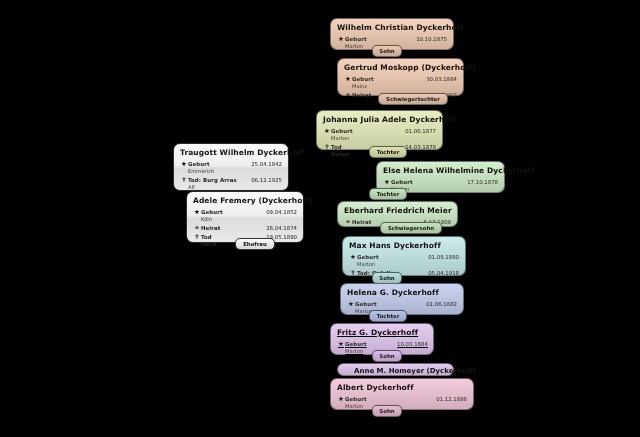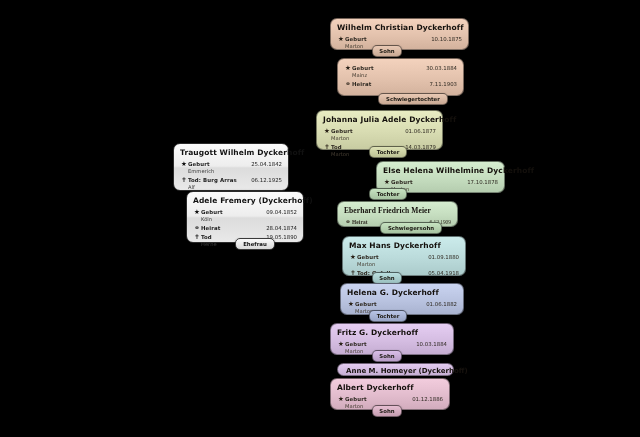--- a/index.html
+++ b/index.html
@@ -57,21 +57,21 @@
     box-sizing:border-box;text-align:center;
   }
 
   
   .collapsed{
     position:absolute;border-radius:7px;
     border:1px solid rgba(0,0,0,.45);
     box-shadow:0 2px 3px rgba(0,0,0,.55);
     font-size:7px;font-weight:bold;color:#17120e;
     line-height:12px;text-align:center;box-sizing:border-box;
-    padding:1px 8px;white-space:nowrap;
+    padding:1px 16px;white-space:nowrap;
   }
 
   
   .sel{
     background:linear-gradient(180deg,#fcfcfc 0%,#ededed 48%,#dcdcdc 52%,#e9e9e9 100%);
     border:1px solid #2b2b2b;
     box-shadow:0 2px 4px rgba(0,0,0,.7);
   }
   .sel .title{color:#111;}
   .sel .lab,.sel .val{color:#1c1c1c;}
@@ -119,33 +119,34 @@
         </div>
         <div class="row">
           <span class="ic">✝</span>
           <span class="lab">Tod</span>
           <span class="val">19.05.1890</span>
         </div>
         <div class="place">Herne</div>
       </div>
     </div>
     <div class="badge selb" style="left: 235px; top: 238px; min-width: 40px;">Ehefrau</div>
-    <div class="card" style="left: 330px; top: 18px; width: 139px; height: 32px; background: linear-gradient(rgb(243, 210, 189) 0%, rgb(227, 194, 173) 55%, rgb(211, 178, 157) 100%);">
+    <div class="card" style="left: 330px; top: 18px; width: 124px; height: 32px; background: linear-gradient(rgb(243, 210, 189) 0%, rgb(227, 194, 173) 55%, rgb(211, 178, 157) 100%);">
       <div class="title">Wilhelm Christian Dyckerhoff</div>
       <div class="rows">
         <div class="row">
           <span class="ic">★</span>
           <span class="lab">Geburt</span>
           <span class="val">10.10.1875</span>
         </div>
         <div class="place">Marton</div>
       </div>
     </div>
     <div class="badge" style="left: 372px; top: 45px; min-width: 30px; background: linear-gradient(rgb(233, 201, 180), rgb(201, 169, 148));">Sohn</div>
     <div class="card" style="left: 337px; top: 58px; width: 127px; height: 38px; background: linear-gradient(rgb(243, 210, 189) 0%, rgb(227, 194, 173) 55%, rgb(211, 178, 157) 100%);">
+      <div class="title">Gertrud Moskopp (Dyckerhoff)</div>
       <div class="rows">
         <div class="row">
           <span class="ic">★</span>
           <span class="lab">Geburt</span>
           <span class="val">30.03.1884</span>
         </div>
         <div class="place">Mainz</div>
         <div class="row">
           <span class="ic">⚭</span>
           <span class="lab">Heirat</span>
@@ -177,21 +178,21 @@
       <div class="rows">
         <div class="row">
           <span class="ic">★</span>
           <span class="lab">Geburt</span>
           <span class="val">17.10.1878</span>
         </div>
         <div class="place">Marton</div>
       </div>
     </div>
     <div class="badge" style="left: 369px; top: 188px; min-width: 38px; background: linear-gradient(rgb(199, 227, 193), rgb(167, 195, 161));">Tochter</div>
-    <div class="card" style="left: 337px; top: 201px; width: 121px; height: 26px; background: linear-gradient(rgb(213, 237, 207) 0%, rgb(197, 221, 191) 55%, rgb(181, 205, 175) 100%); font-family: Liberation Serif, serif;">
+    <div class="card" style="left: 337px; top: 201px; width: 121px; height: 26px; background: linear-gradient(rgb(213, 237, 207) 0%, rgb(197, 221, 191) 55%, rgb(181, 205, 175) 100%);">
       <div class="title">Eberhard Friedrich Meier</div>
       <div class="rows">
         <div class="row">
           <span class="ic">⚭</span>
           <span class="lab">Heirat</span>
           <span class="val">6.12.1909</span>
         </div>
       </div>
     </div>
     <div class="badge" style="left: 380px; top: 222px; min-width: 62px; background: linear-gradient(rgb(199, 227, 193), rgb(167, 195, 161));">Schwiegersohn</div>
@@ -217,34 +218,34 @@
       <div class="rows">
         <div class="row">
           <span class="ic">★</span>
           <span class="lab">Geburt</span>
           <span class="val">01.06.1882</span>
         </div>
         <div class="place">Marton</div>
       </div>
     </div>
     <div class="badge" style="left: 369px; top: 310px; min-width: 38px; background: linear-gradient(rgb(185, 197, 230), rgb(153, 165, 198));">Tochter</div>
-    <div class="card" style="left: 330px; top: 323px; width: 124px; height: 32px; background: linear-gradient(rgb(229, 205, 242) 0%, rgb(213, 189, 226) 55%, rgb(197, 173, 210) 100%);">
+    <div class="card" style="left: 330px; top: 323px; width: 104px; height: 32px; background: linear-gradient(rgb(229, 205, 242) 0%, rgb(213, 189, 226) 55%, rgb(197, 173, 210) 100%); text-decoration: underline;">
       <div class="title">Fritz G. Dyckerhoff</div>
       <div class="rows">
         <div class="row">
           <span class="ic">★</span>
           <span class="lab">Geburt</span>
           <span class="val">10.03.1884</span>
         </div>
         <div class="place">Marton</div>
       </div>
     </div>
     <div class="badge" style="left: 372px; top: 350px; min-width: 30px; background: linear-gradient(rgb(217, 190, 232), rgb(185, 158, 200));">Sohn</div>
     <div class="collapsed" style="left: 337px; top: 363px; width: 117px; height: 13px; background: linear-gradient(rgb(227, 203, 240), rgb(199, 175, 212));"><span>Anne M. Homeyer (Dyckerhoff)</span></div>
-    <div class="card" style="left: 330px; top: 378px; width: 120px; height: 32px; background: linear-gradient(rgb(242, 204, 221) 0%, rgb(226, 188, 205) 55%, rgb(210, 172, 189) 100%);">
+    <div class="card" style="left: 330px; top: 378px; width: 144px; height: 32px; background: linear-gradient(rgb(242, 204, 221) 0%, rgb(226, 188, 205) 55%, rgb(210, 172, 189) 100%);">
       <div class="title">Albert Dyckerhoff</div>
       <div class="rows">
         <div class="row">
           <span class="ic">★</span>
           <span class="lab">Geburt</span>
           <span class="val">01.12.1886</span>
         </div>
         <div class="place">Marton</div>
       </div>
     </div>

